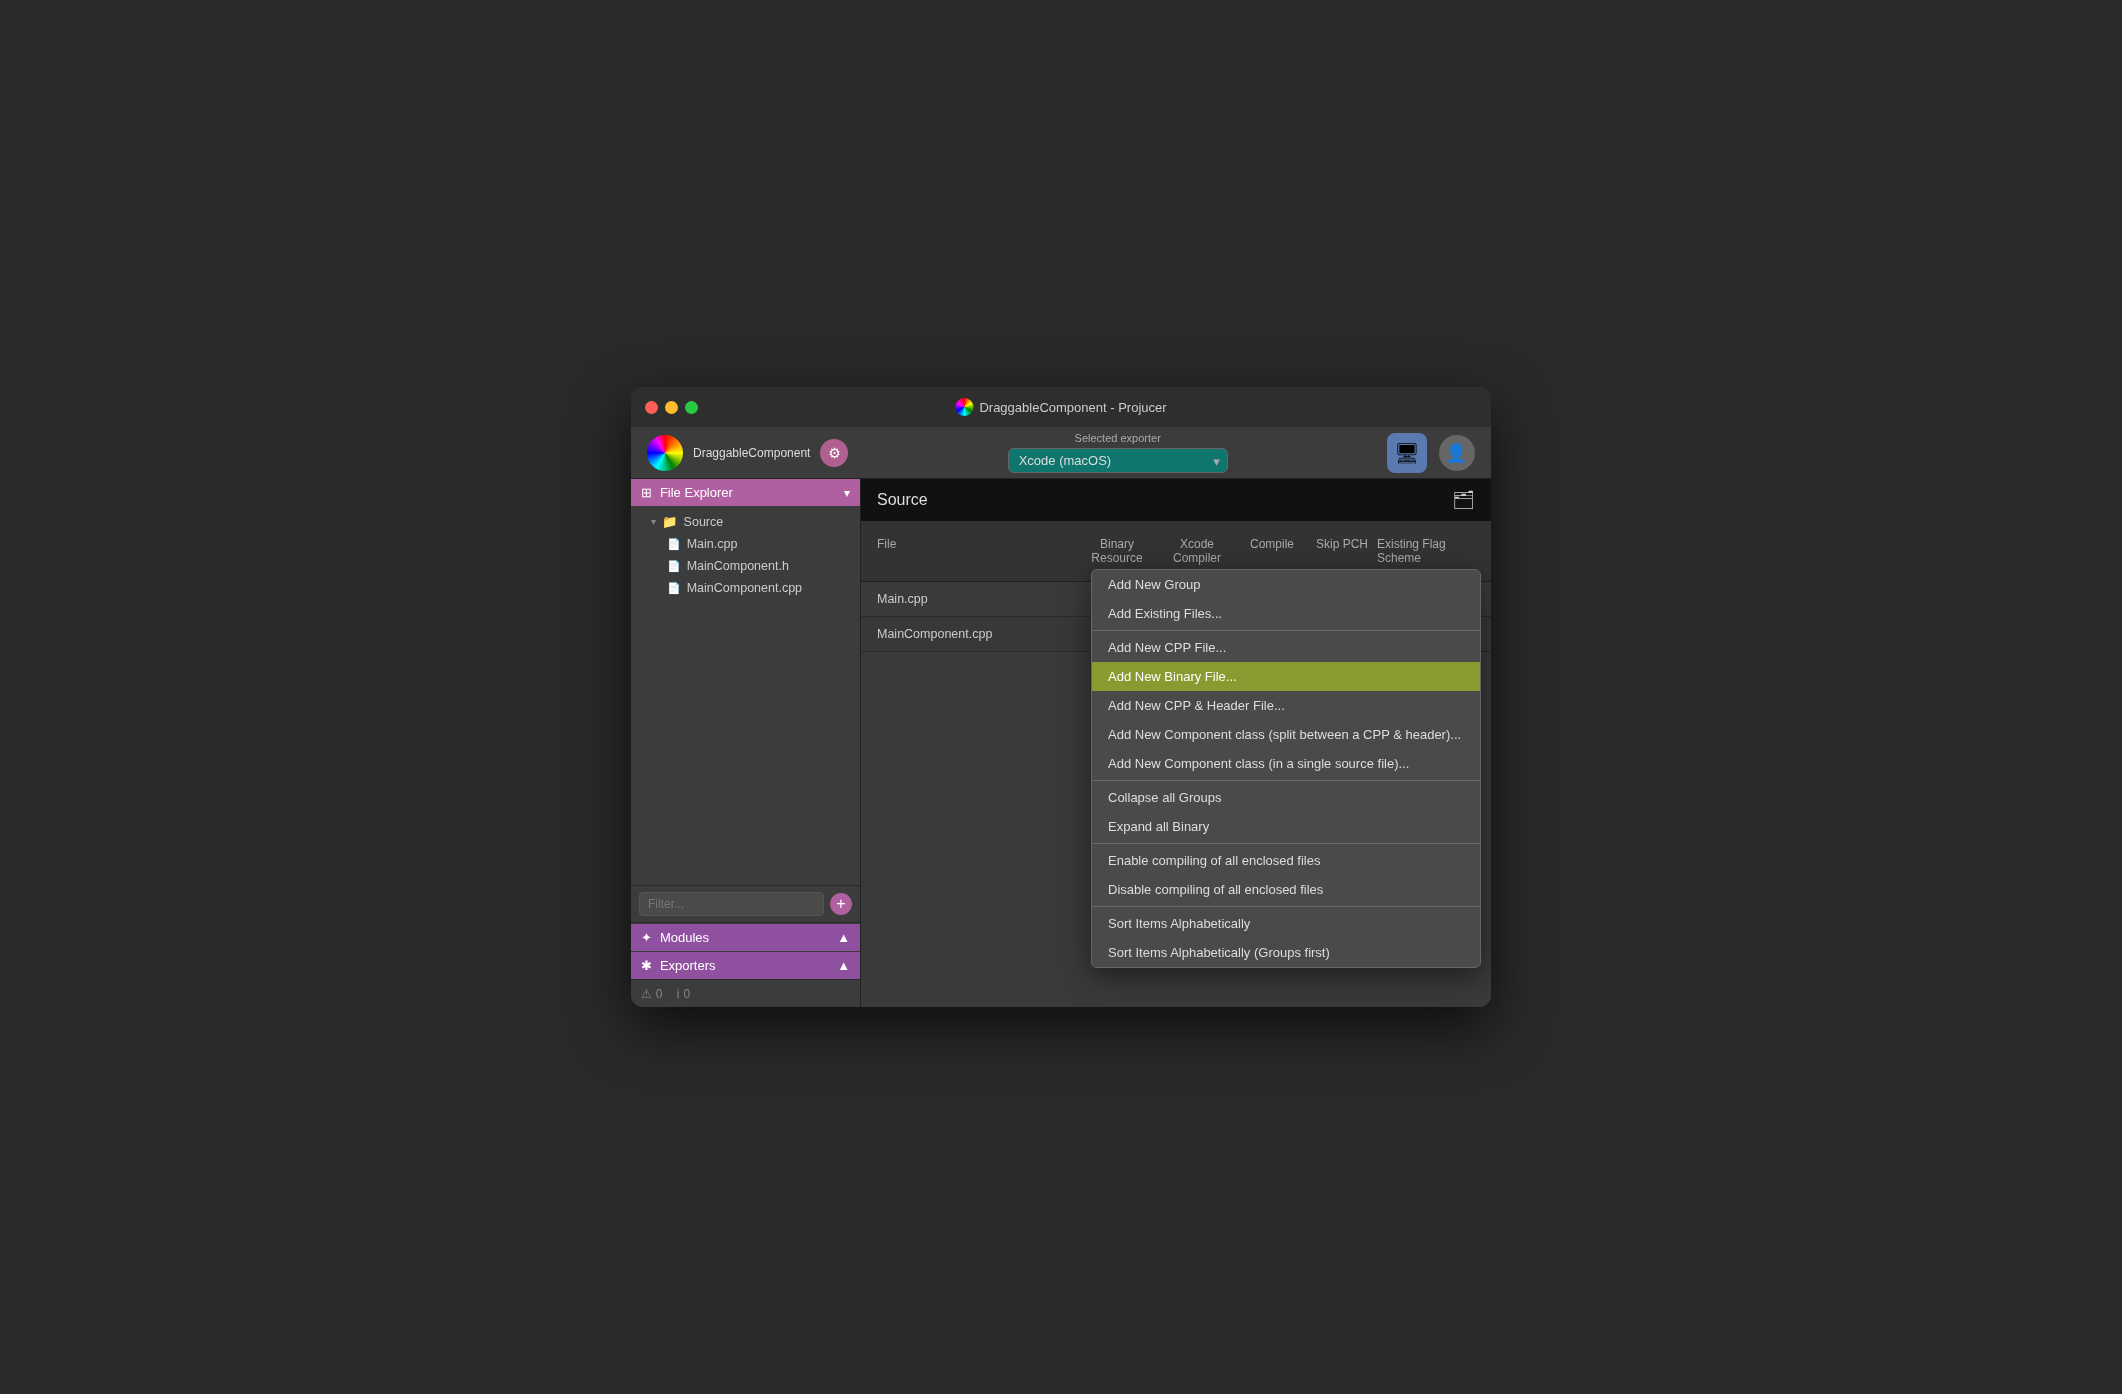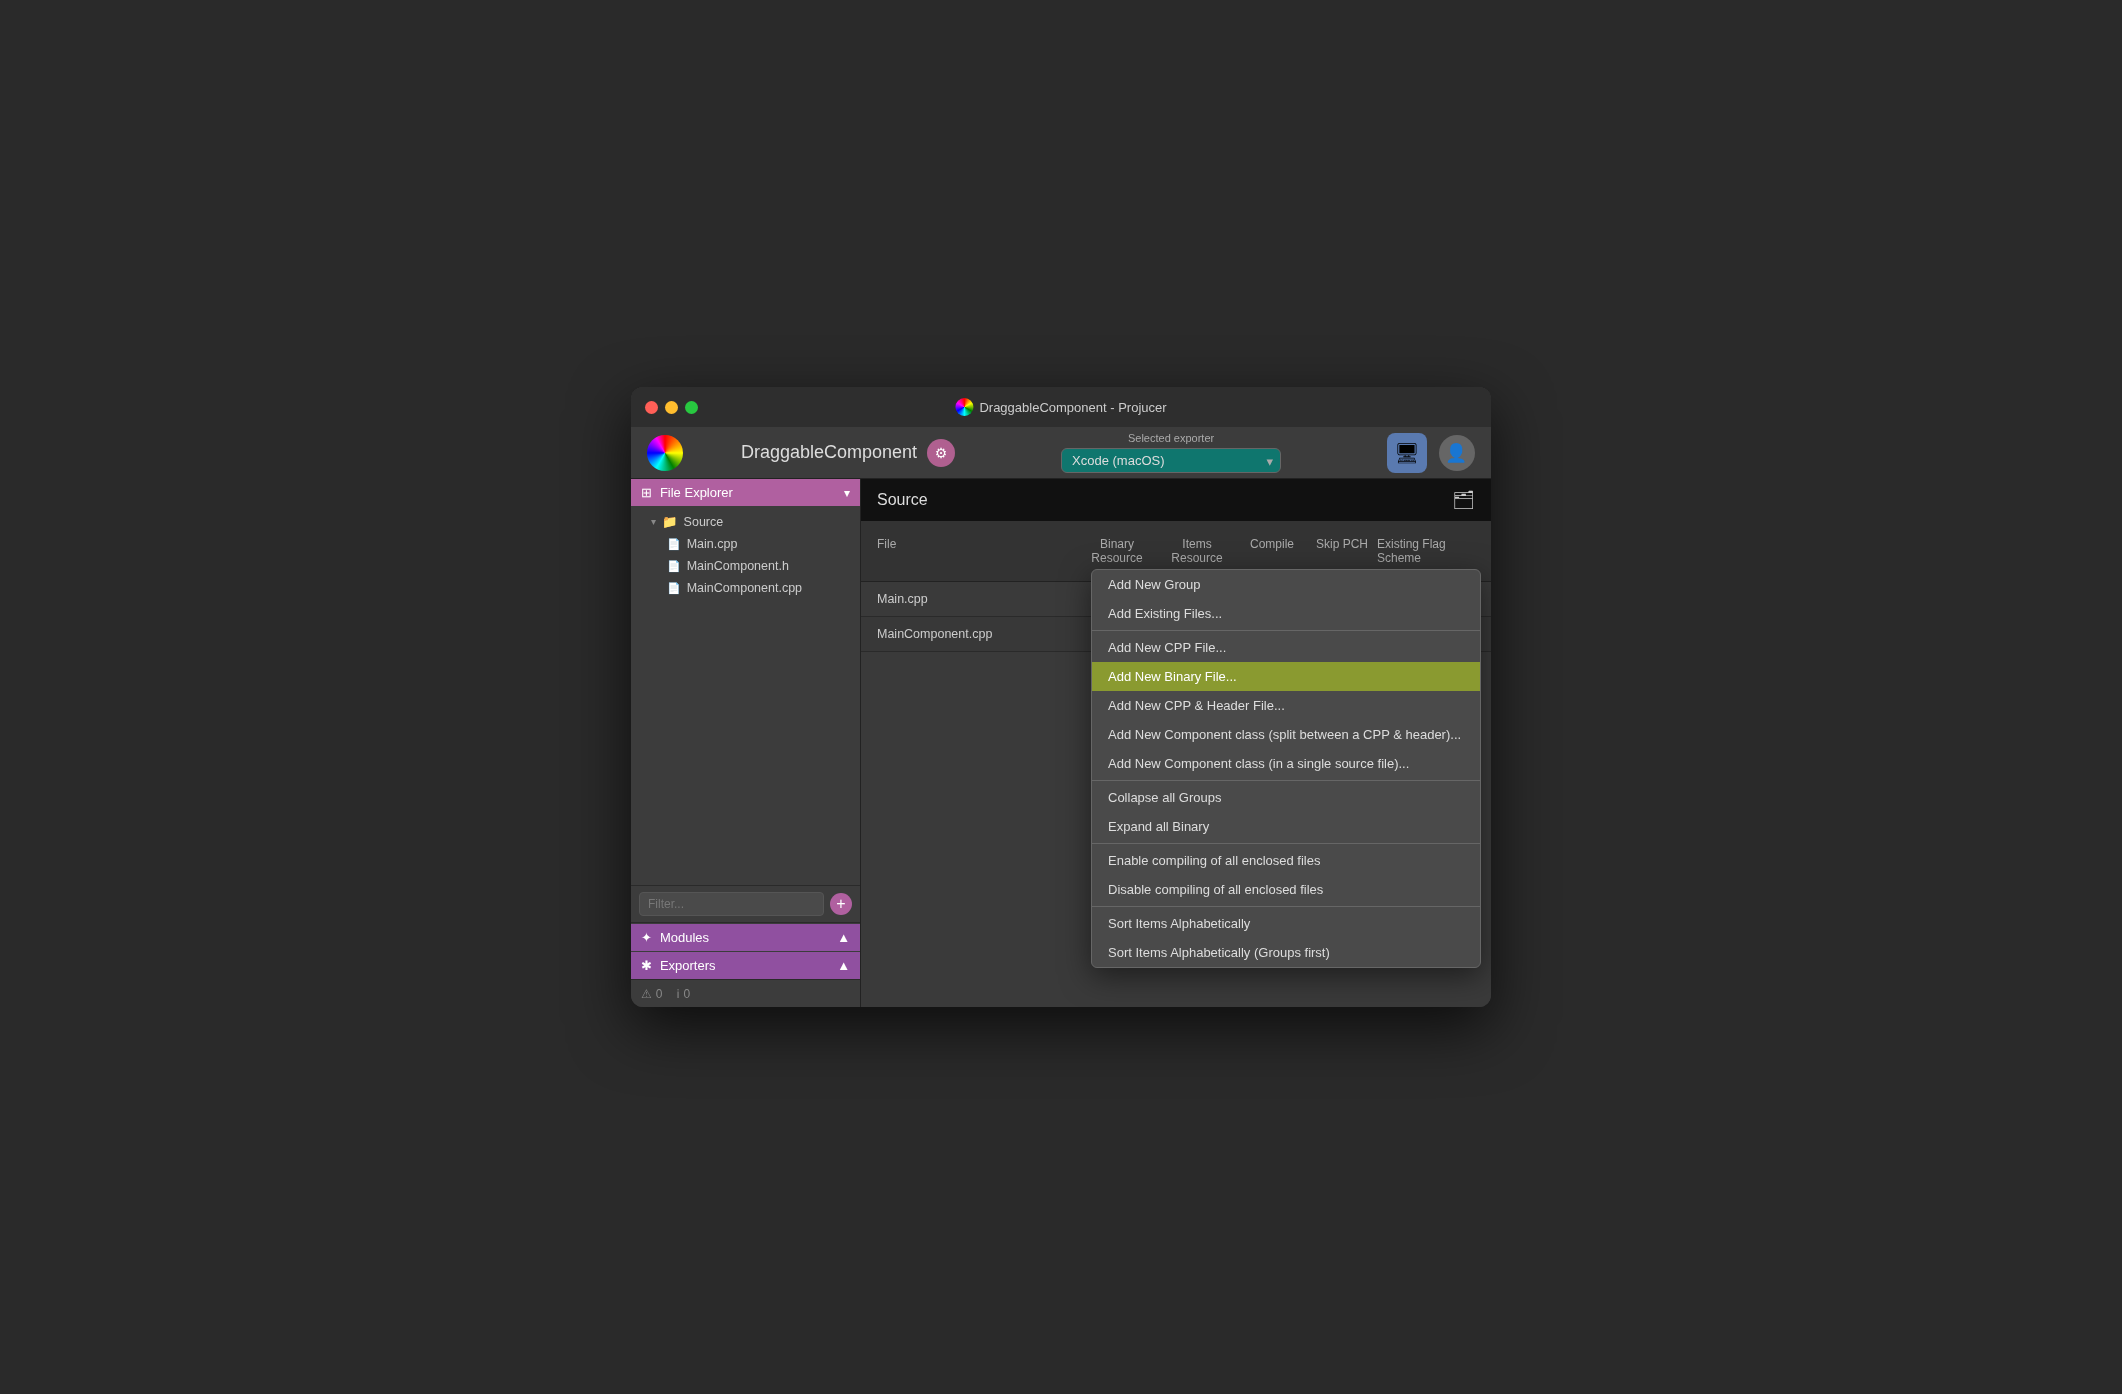--- a/index.html
+++ b/index.html
@@ -78,23 +78,22 @@
       gap: 10px;
     }
     .app-logo {
       width: 36px;
       height: 36px;
       border-radius: 50%;
       background: conic-gradient(red 0deg, orange 60deg, yellow 90deg, green 150deg, cyan 210deg, blue 270deg, magenta 330deg, red 360deg);
     }
     .app-name {
       color: #ddd;
-      font-size: 18px;
+      font-size: 12px;
       font-weight: 500;
-      margin-left: 48px;
     }
     .gear-btn {
       width: 28px;
       height: 28px;
       border-radius: 50%;
       background: #b06090;
       display: flex;
       align-items: center;
       justify-content: center;
       cursor: pointer;
@@ -452,21 +451,21 @@
         <span class="content-header-title">Source</span>
         <span class="content-header-icon">🗂</span>
       </div>
 
       <div class="table-header">
         <div class="col-file">File</div>
         <div class="col-binary">
           <span>Binary Resource</span>
         </div>
         <div class="col-xcode">
-          <span>Items Resource</span>
+          <span>Xcode Compiler</span>
         </div>
         <div class="col-compile">Compile</div>
         <div class="col-skippch">Skip PCH</div>
         <div class="col-flag">Existing Flag Scheme</div>
       </div>
 
       <div class="table-row">
         <div class="col-file">Main.cpp</div>
         <div class="col-binary"></div>
         <div class="col-xcode"></div>

